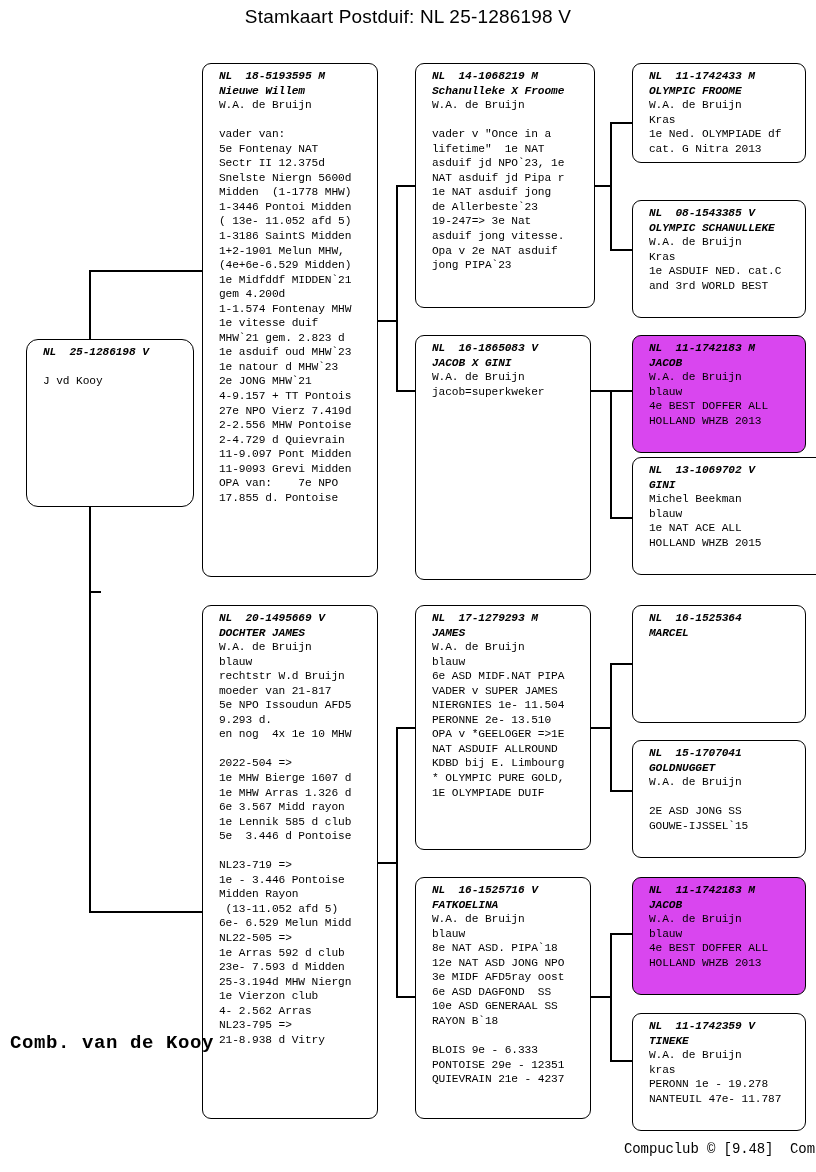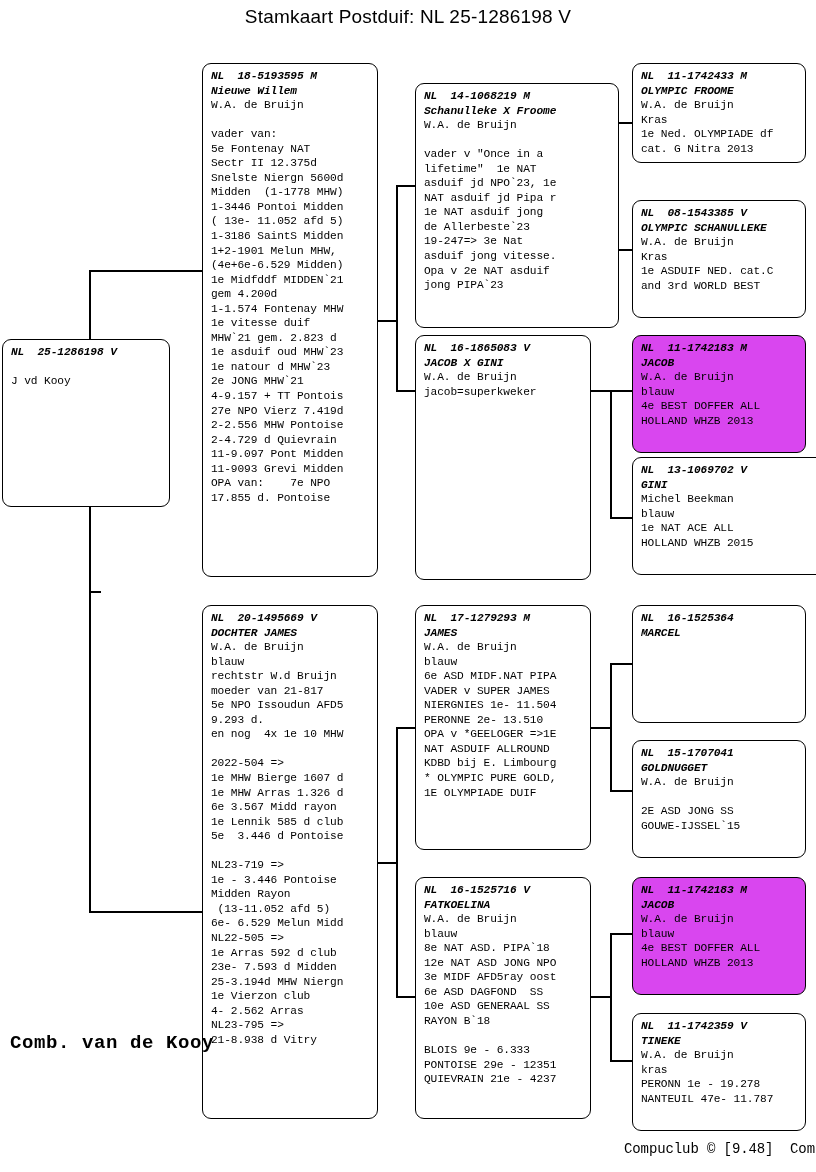--- a/index.html
+++ b/index.html
@@ -24,21 +24,21 @@
     font-size: 19px;
     color: #000;
     letter-spacing: 0.2px;
   }
   .pedigree-box {
     position: absolute;
     box-sizing: border-box;
     border: 1.6px solid #000;
     border-radius: 9px;
     background: #ffffff;
-    padding: 5px 0 0 8px;
+    padding: 5px 0 0 16px;
     overflow: hidden;
   }
   .pedigree-box.highlight {
     background: #d946ef;
   }
   .line {
     white-space: pre;
     font-size: 11.2px;
     line-height: 14.55px;
     color: #000;
@@ -116,21 +116,21 @@
 <div class="conn h" style="left:591px; top:727px; width:20px;"></div>
 <div class="conn v" style="left:610px; top:663px; height:128px;"></div>
 <div class="conn h" style="left:610px; top:663px; width:22px;"></div>
 <div class="conn h" style="left:610px; top:790px; width:22px;"></div>
 
 <div class="conn h" style="left:591px; top:996px; width:20px;"></div>
 <div class="conn v" style="left:610px; top:933px; height:128px;"></div>
 <div class="conn h" style="left:610px; top:933px; width:22px;"></div>
 <div class="conn h" style="left:610px; top:1060px; width:22px;"></div>
 
-<div class="pedigree-box" style="left:2px; top:339px; width:168px; height:168px;">
+<div class="pedigree-box" style="left:26px; top:339px; width:168px; height:168px;border-radius:12px;">
     <div class="line id">NL  25-1286198 V</div>
     <div class="line blank">&nbsp;</div>
     <div class="line">J vd Kooy</div>
   </div>
 
 <div class="pedigree-box" style="left:202px; top:63px; width:176px; height:514px;">
     <div class="line id">NL  18-5193595 M</div>
     <div class="line name">Nieuwe Willem</div>
     <div class="line">W.A. de Bruijn</div>
     <div class="line blank">&nbsp;</div>
@@ -188,21 +188,21 @@
     <div class="line">NL22-505 =&gt;</div>
     <div class="line">1e Arras 592 d club</div>
     <div class="line">23e- 7.593 d Midden</div>
     <div class="line">25-3.194d MHW Niergn</div>
     <div class="line">1e Vierzon club</div>
     <div class="line">4- 2.562 Arras</div>
     <div class="line">NL23-795 =&gt;</div>
     <div class="line">21-8.938 d Vitry</div>
   </div>
 
-<div class="pedigree-box" style="left:415px; top:63px; width:204px; height:245px;margin-top:20px;">
+<div class="pedigree-box" style="left:415px; top:63px; width:180px; height:245px;">
     <div class="line id">NL  14-1068219 M</div>
     <div class="line name">Schanulleke X Froome</div>
     <div class="line">W.A. de Bruijn</div>
     <div class="line blank">&nbsp;</div>
     <div class="line">vader v "Once in a</div>
     <div class="line">lifetime"  1e NAT</div>
     <div class="line">asduif jd NPO`23, 1e</div>
     <div class="line">NAT asduif jd Pipa r</div>
     <div class="line">1e NAT asduif jong</div>
     <div class="line">de Allerbeste`23</div>

